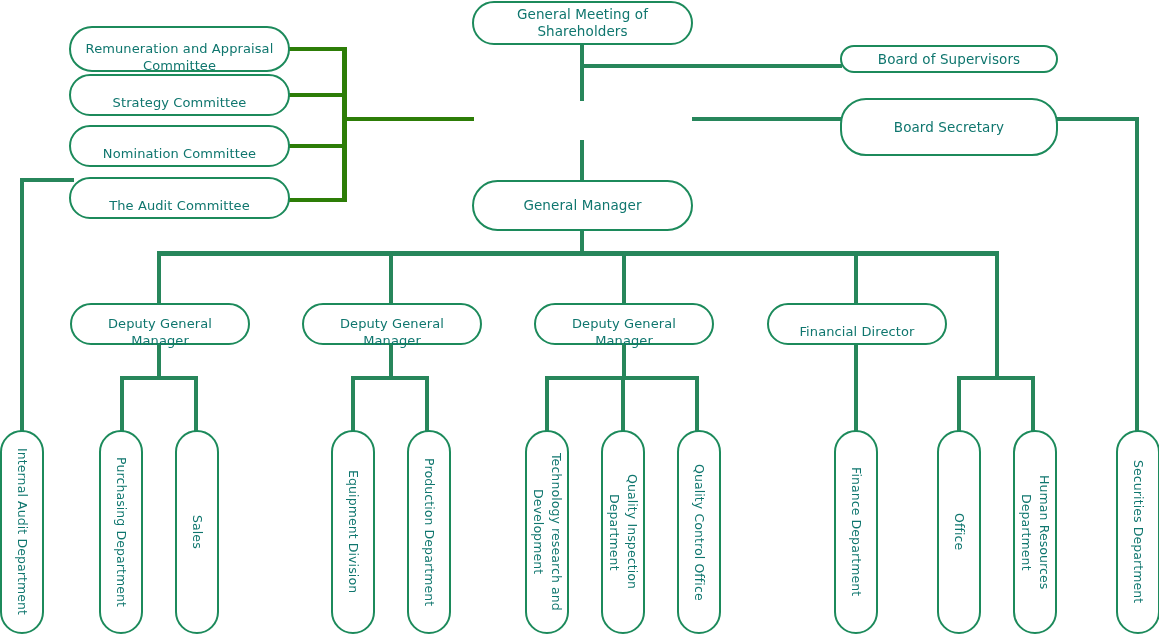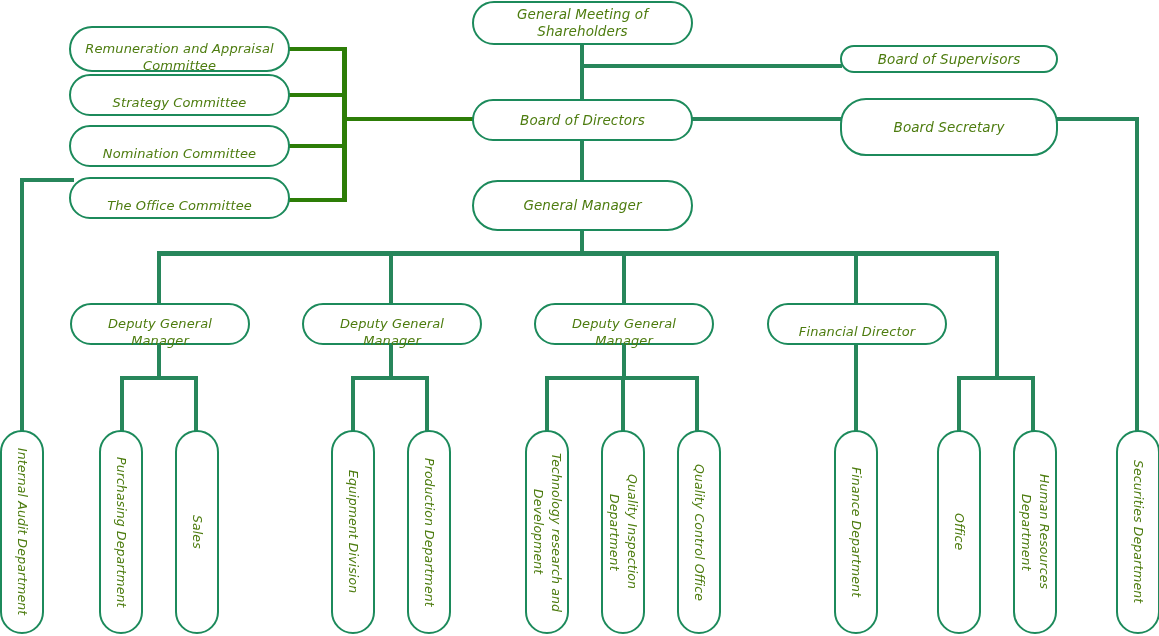--- a/index.html
+++ b/index.html
@@ -31,23 +31,22 @@
     background:#ffffff;
     display:flex;
     align-items:center;
     justify-content:center;
     text-align:center;
     z-index:5;
   }
   .node .label{
     display:block;
     line-height:1.25;
-    color:#4d7c0f;
+    color:#0f766e;
     letter-spacing:.1px;
-    font-style:italic;
   }
   
   .node.h{
     border-radius:26px;
     padding:2px 10px;
   }
   .node.h .label{ font-size:13.5px; }
   .node.h.small .label{ font-size:13px;margin-top:17px; }
 
   
@@ -124,23 +123,20 @@
 
   <div class="line" style="left:957px; top:376px; width:78px; height:4px;"></div>
   <div class="line" style="left:957px; top:376px; width:4px; height:56px;"></div>
   <div class="line" style="left:1031px; top:376px; width:4px; height:56px;"></div>
 
   <div class="node h" style="left:472px; top:1px; width:221px; height:44px;">
     <span class="label">General Meeting of
 Shareholders</span>
   </div>
 
-  <div class="node h" style="left:472px; top:99px; width:221px; height:42px;">
-    <span class="label">Board of Directors</span>
-  </div>
 
   <div class="node h" style="left:472px; top:180px; width:221px; height:51px;">
     <span class="label">General Manager</span>
   </div>
 
   <div class="node h" style="left:840px; top:45px; width:218px; height:28px;">
     <span class="label">Board of Supervisors</span>
   </div>
 
   <div class="node h" style="left:840px; top:98px; width:218px; height:58px;">
@@ -154,21 +150,21 @@
 
   <div class="node h small" style="left:69px; top:74px; width:221px; height:42px;">
     <span class="label">Strategy Committee</span>
   </div>
 
   <div class="node h small" style="left:69px; top:125px; width:221px; height:42px;">
     <span class="label">Nomination Committee</span>
   </div>
 
   <div class="node h small" style="left:69px; top:177px; width:221px; height:42px;">
-    <span class="label">The Office Committee</span>
+    <span class="label">The Audit Committee</span>
   </div>
 
   <div class="node h small" style="left:70px; top:303px; width:180px; height:42px;">
     <span class="label">Deputy General Manager</span>
   </div>
 
   <div class="node h small" style="left:302px; top:303px; width:180px; height:42px;">
     <span class="label">Deputy General Manager</span>
   </div>
 

